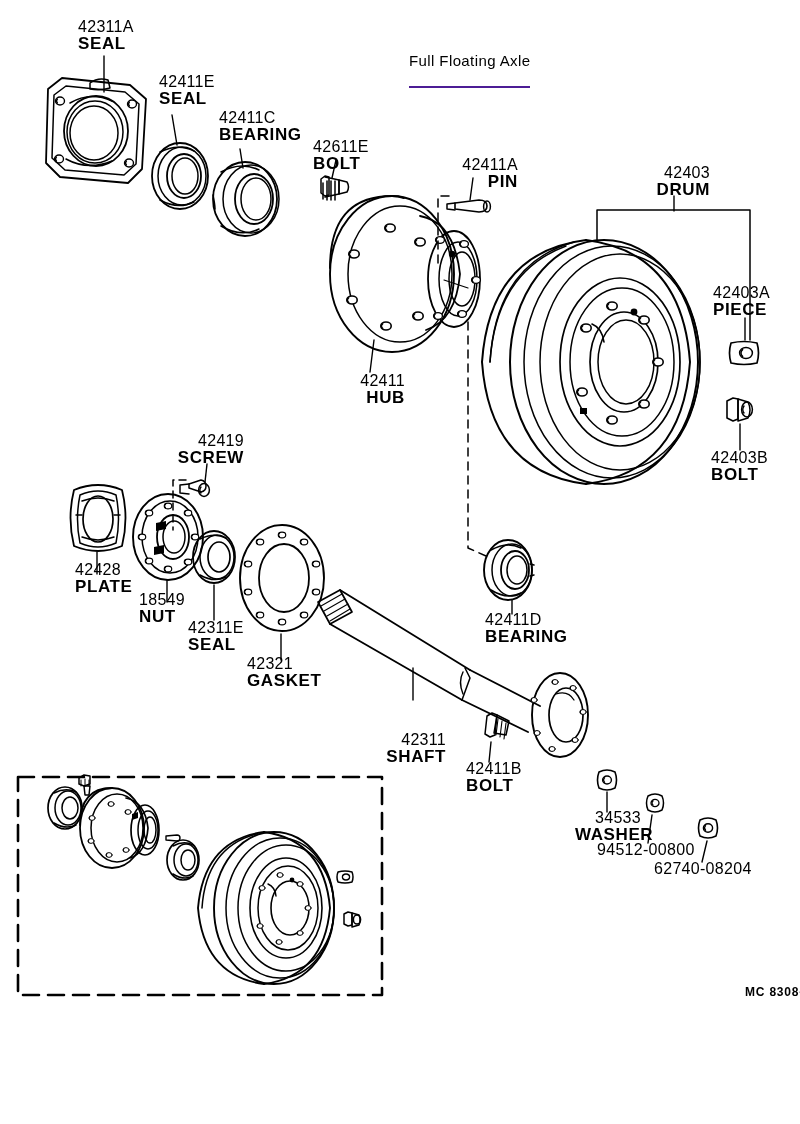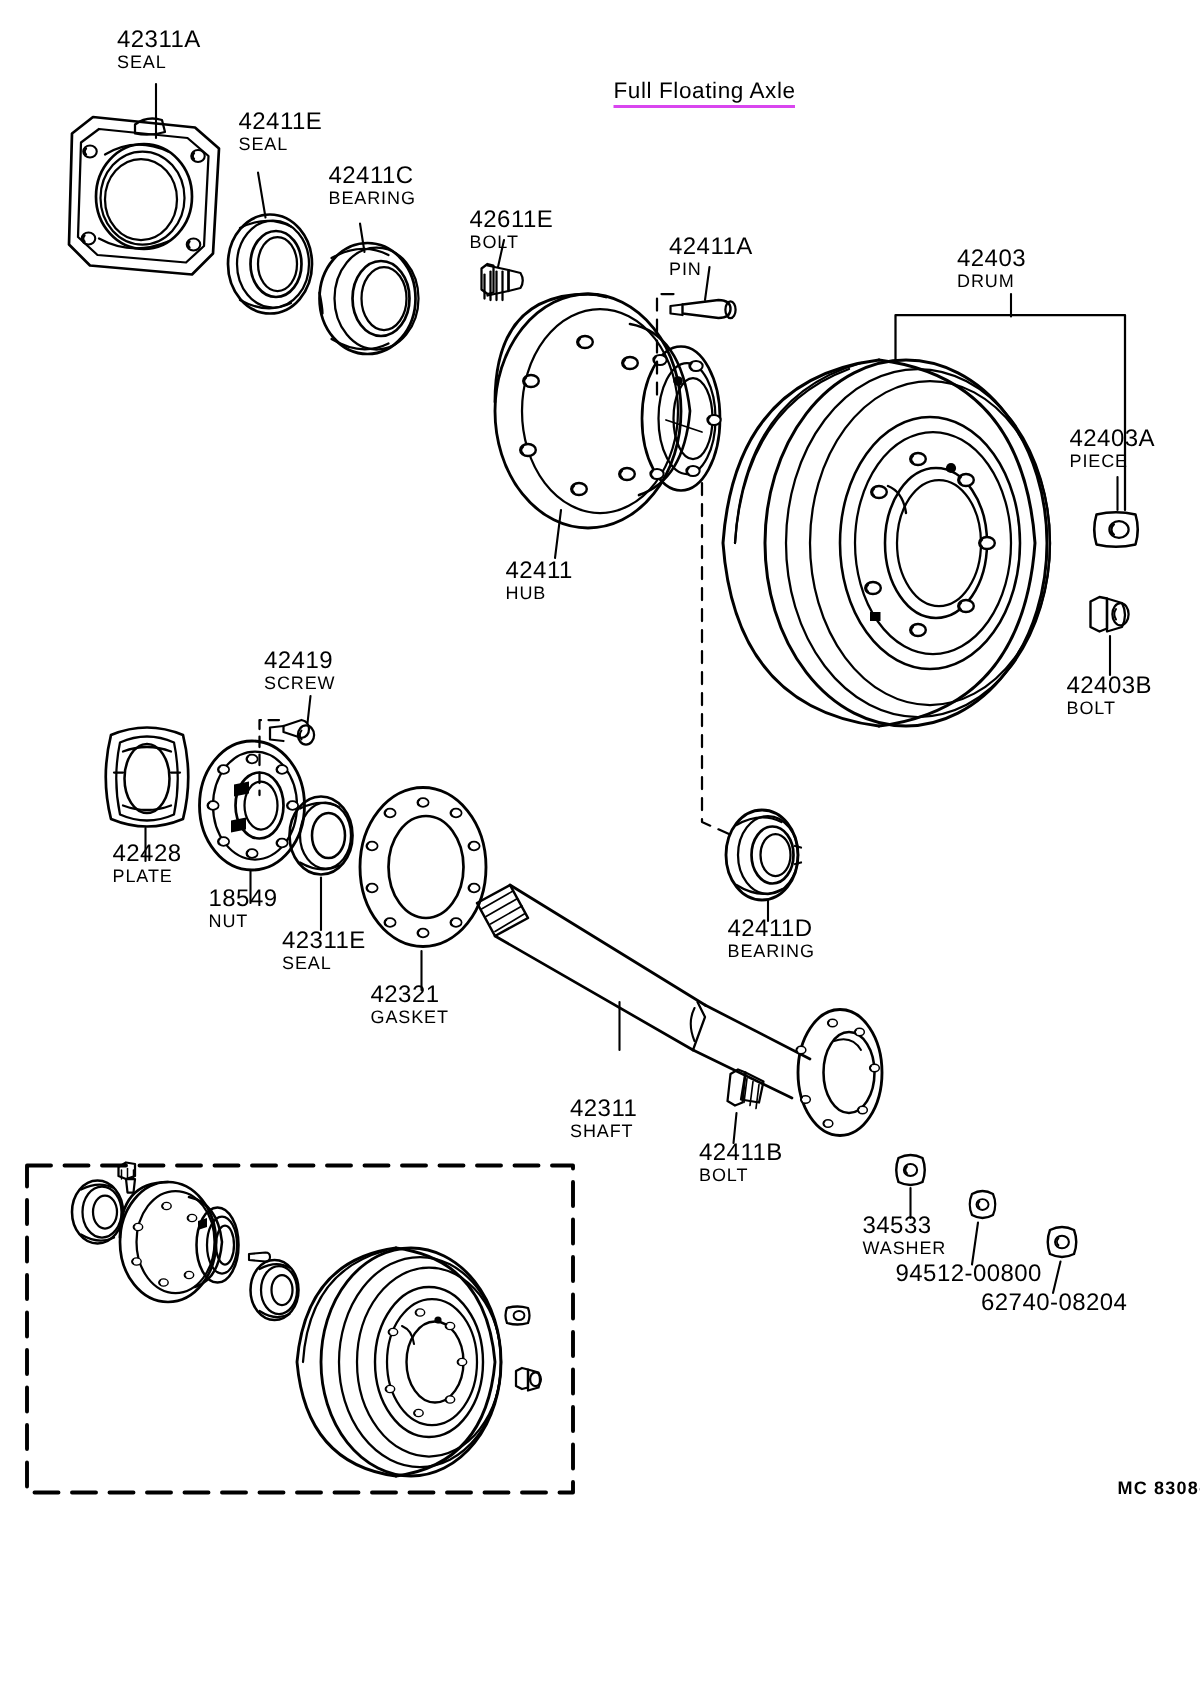--- a/index.html
+++ b/index.html
@@ -5,24 +5,24 @@
   html,body{margin:0;padding:0;background:#fff;}
   body{
     width:800px;height:1124px;position:relative;overflow:hidden;
     font-family:"Liberation Sans","DejaVu Sans",sans-serif;
     color:#000;
   }
   #sheet{position:absolute;left:0;top:0;width:800px;height:1124px;}
   svg{position:absolute;left:0;top:0;}
   .lbl{position:absolute;white-space:nowrap;}
   .num{font-size:16px;font-weight:normal;letter-spacing:.3px;line-height:1.02;}
-  .nm{font-size:12px;font-weight:normal;letter-spacing:.6px;line-height:1.05;}
+  .nm{font-size:17px;font-weight:bold;letter-spacing:.6px;line-height:1.05;}
   .sub{font-size:10px;font-weight:bold;letter-spacing:.3px;}
-  .ctr{text-align:left;}
-  .title{font-size:15px;letter-spacing:.4px;border-bottom:2px solid #d946ef;padding-bottom:1px;}
+  .ctr{text-align:right;}
+  .title{font-size:15px;letter-spacing:.4px;border-bottom:2px solid #4c1d95;padding-bottom:17px;}
   .foot{font-size:12px;font-weight:bold;letter-spacing:.8px;padding-left:32px;}
 </style>
 </head>
 <body>
 
 <div id="sheet">
 
 <svg width="800" height="1124" viewBox="0 0 800 1124">
   <defs>
     <g id="boltHole">

